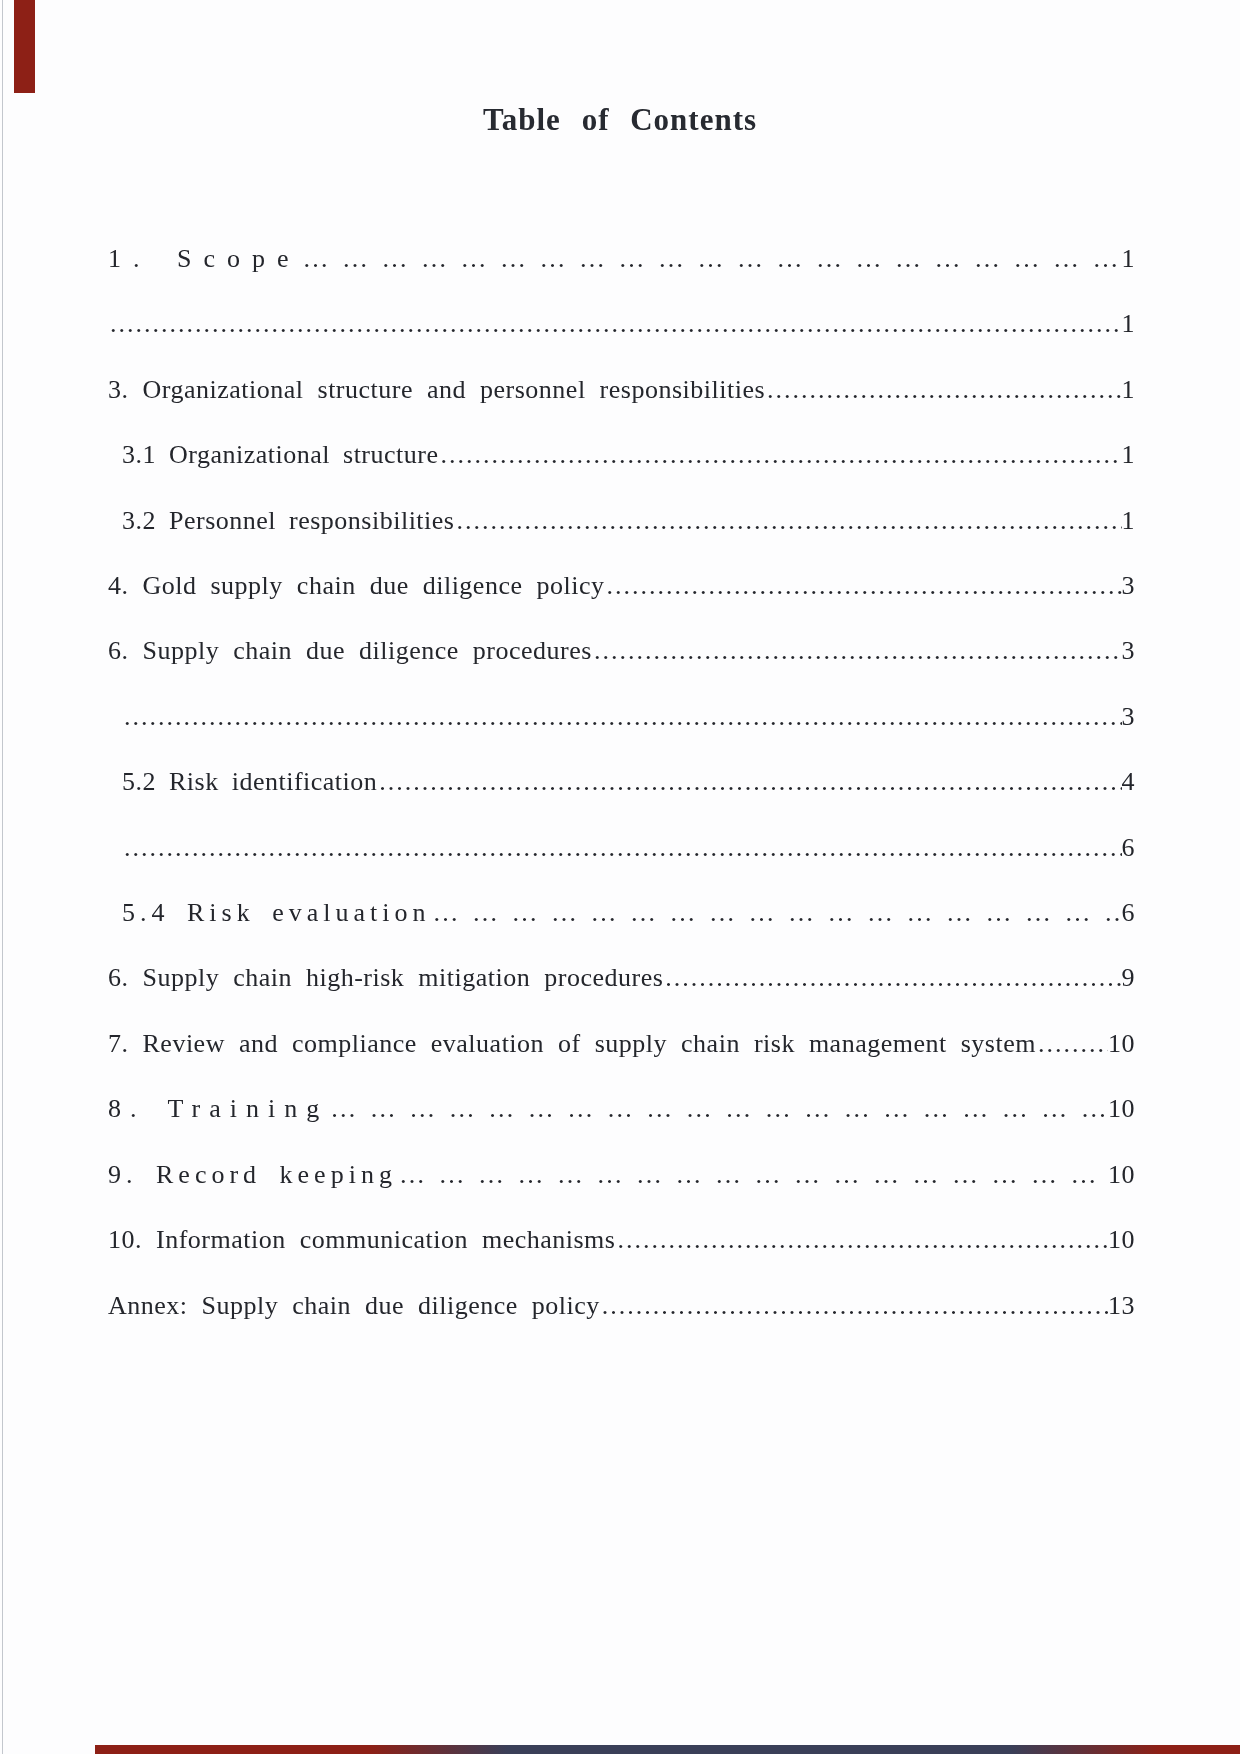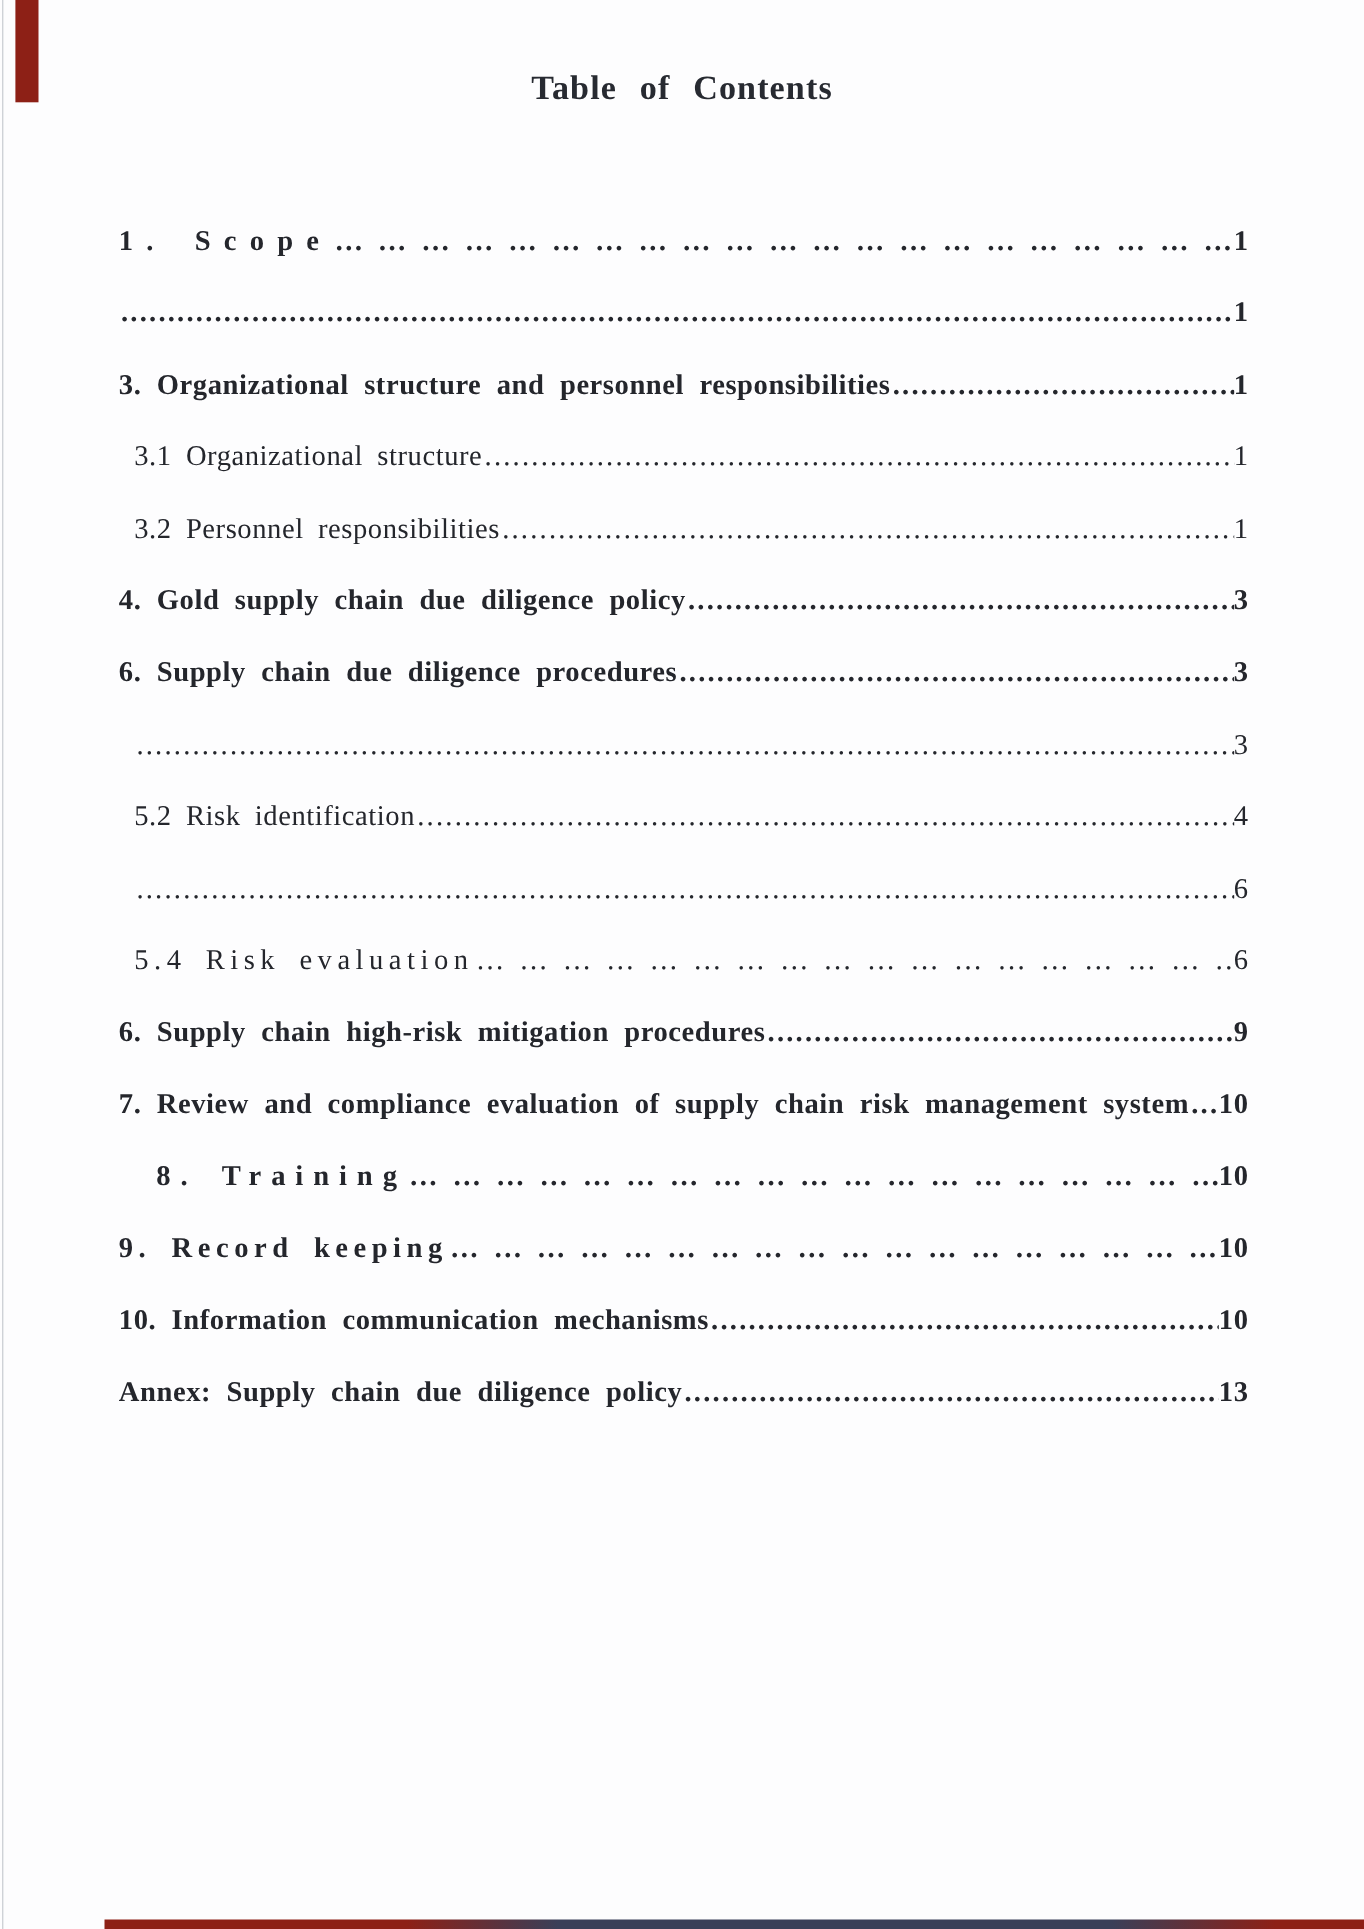--- a/index.html
+++ b/index.html
@@ -22,39 +22,39 @@
   .mark-bottom {
     position:absolute; left:95px; right:0; bottom:0; height:9px;
     background:linear-gradient(to right,
       var(--binding-red,#8d2016) 0%,
       var(--binding-red,#8d2016) 24%,
       var(--binding-blue,#3a3f58) 36%,
       var(--binding-blue,#3a3f58) 80%,
       var(--binding-red,#8d2016) 93%);
   }
   .title {
-    margin:0; padding-top:60px;
+    margin:0; padding-top:100px;
     text-align:center;
     font-size:31px; line-height:40px; font-weight:bold;
     letter-spacing:1px; word-spacing:12px;
     color:#272a31;
   }
   .toc { margin:86px 105px 0 108px; }
   .toc-row {
     display:flex;
     line-height:65.4px;
     white-space:nowrap;
     font-size:26px;
     letter-spacing:.5px;
     word-spacing:6px;
   }
-  .toc-row.b { font-weight:bold; word-spacing:7px;text-align:center; }
+  .toc-row.b { font-weight:normal; word-spacing:7px;text-align:center; }
   .toc-row.indent { padding-left:14px; }
   .toc-row.track-xl { letter-spacing:12px; }
-  .toc-row.track-lg { letter-spacing:9px;margin-left:34px; }
+  .toc-row.track-lg { letter-spacing:9px; }
   .toc-row.track-md { letter-spacing:5px; }
   .toc-label { flex:0 0 auto; }
   .toc-leader {
     flex:1 1 auto; min-width:0; overflow:hidden;
     letter-spacing:2px; word-spacing:0; padding-left:2px;
   }
   .toc-leader.spaced { letter-spacing:3px; word-spacing:1px; }
   .toc-page { flex:0 0 auto; letter-spacing:.5px; }
 </style>
 </head>

